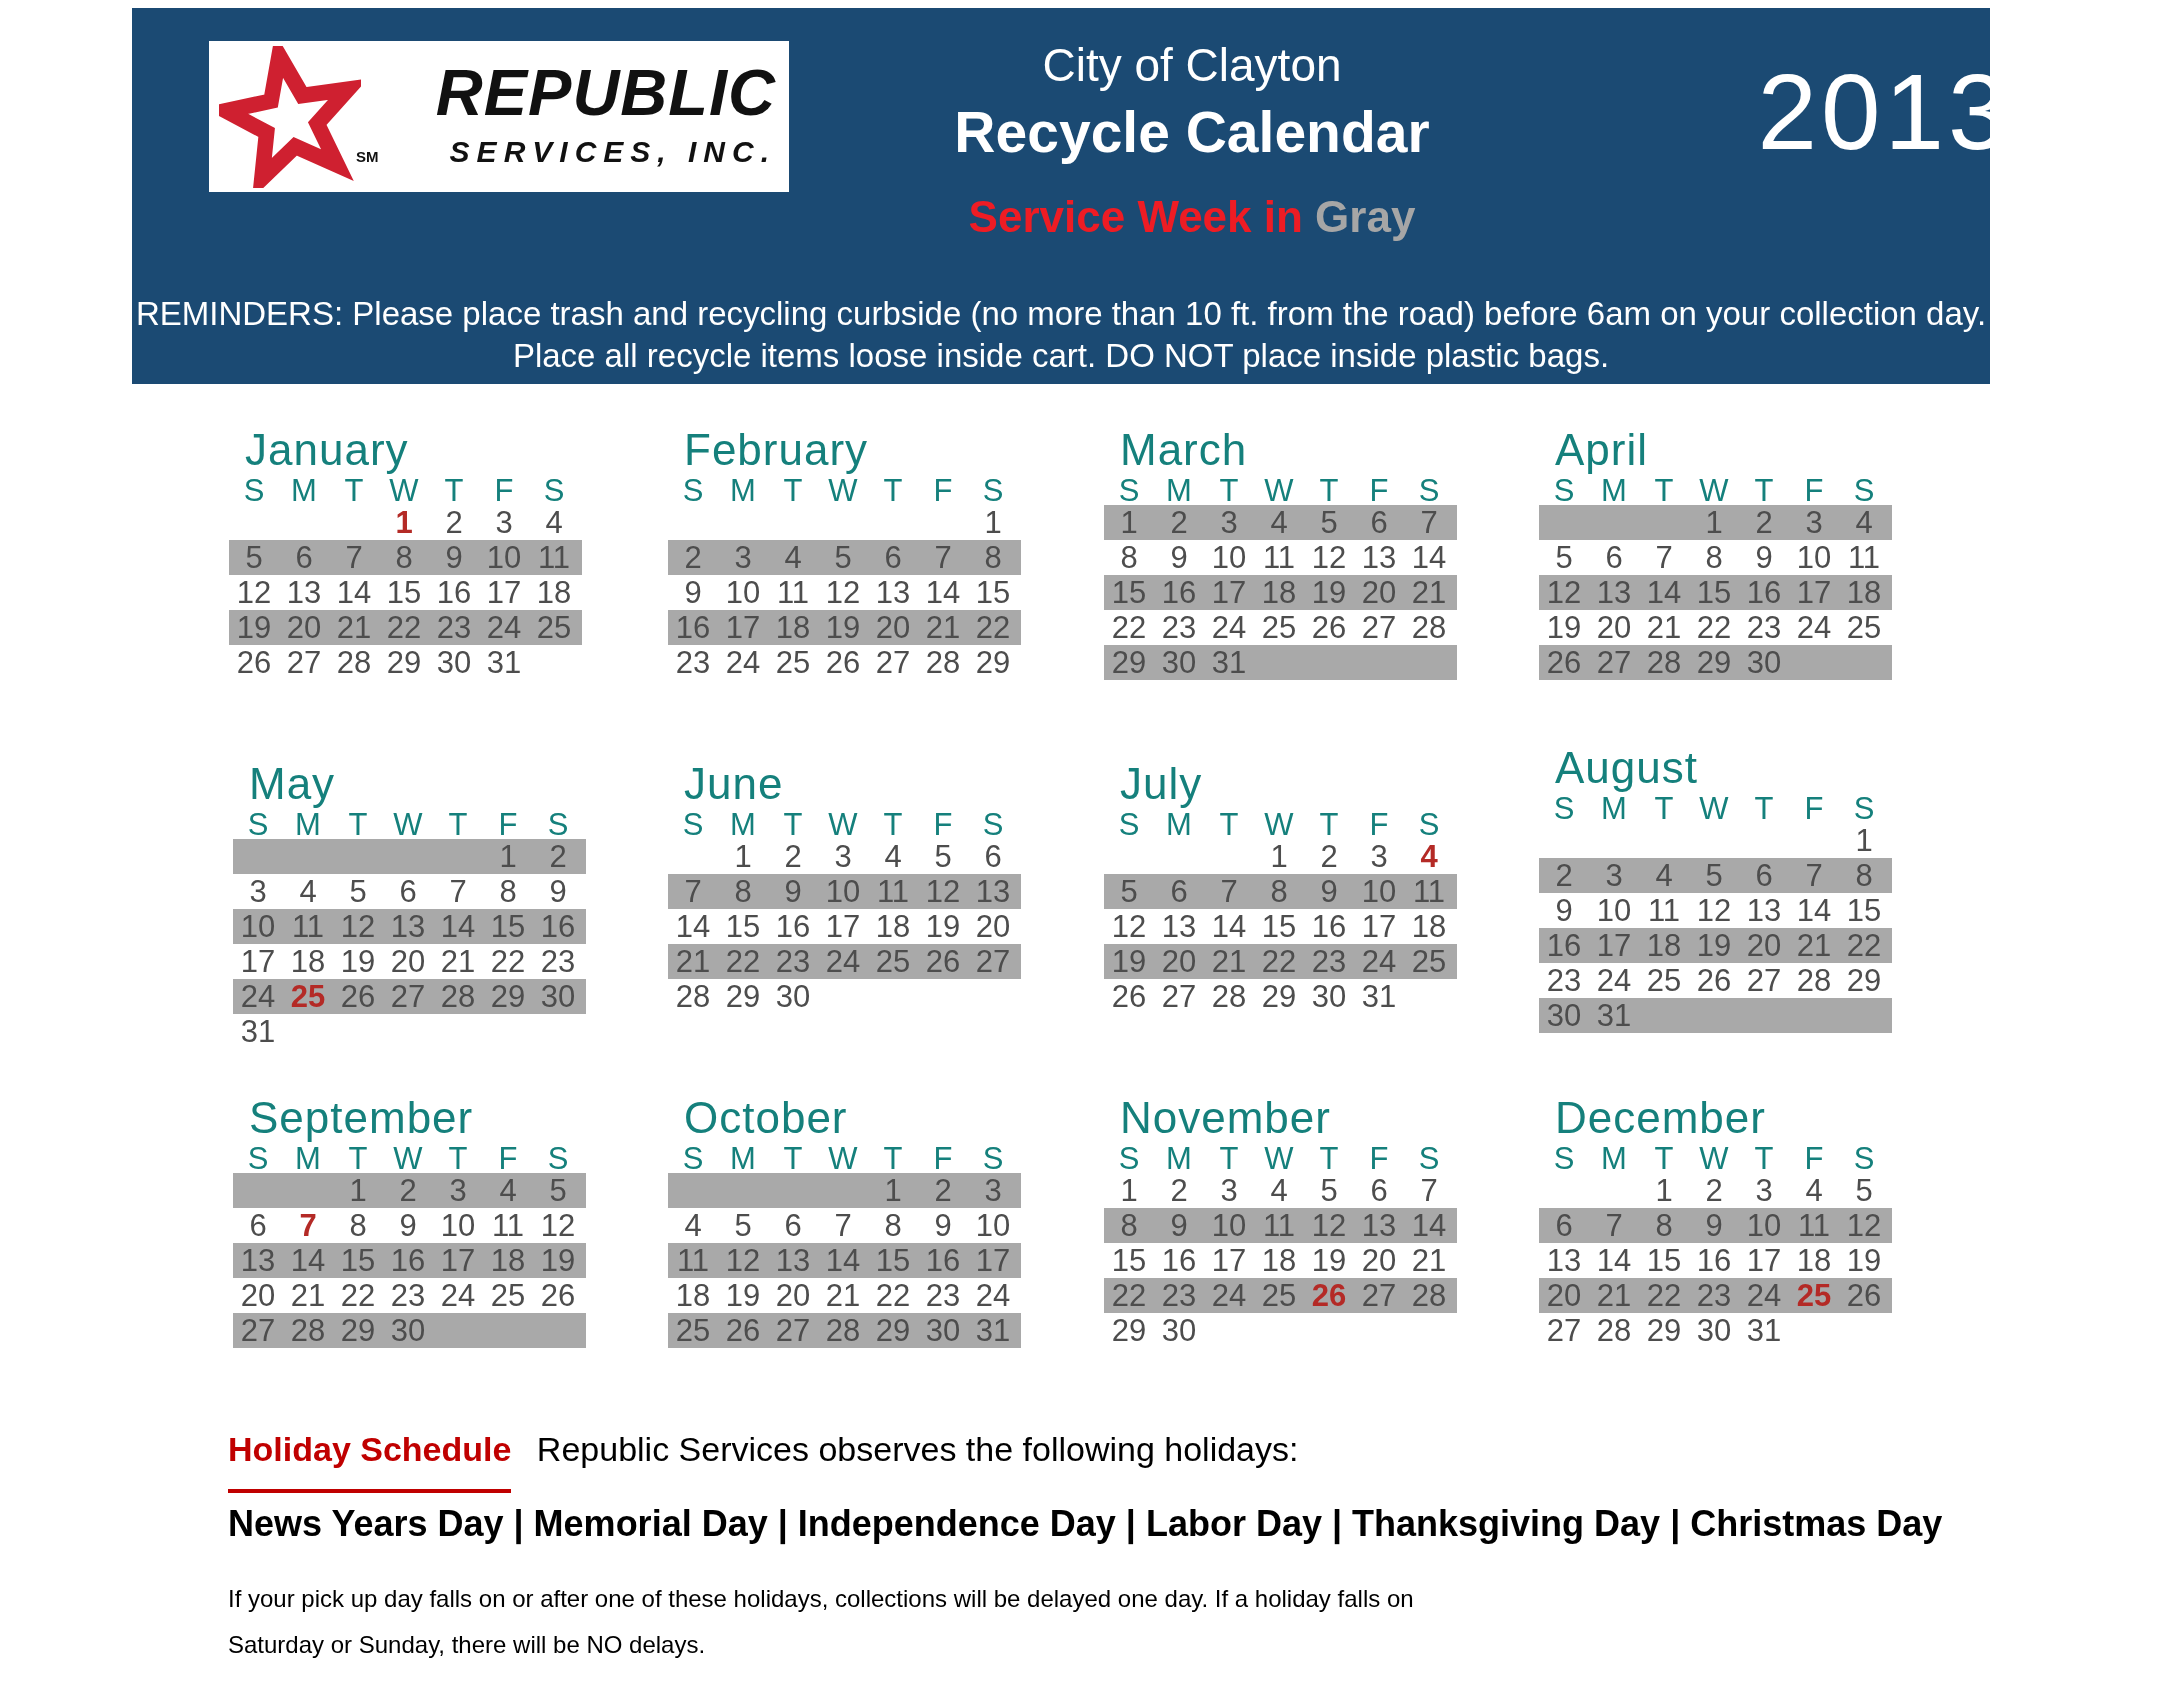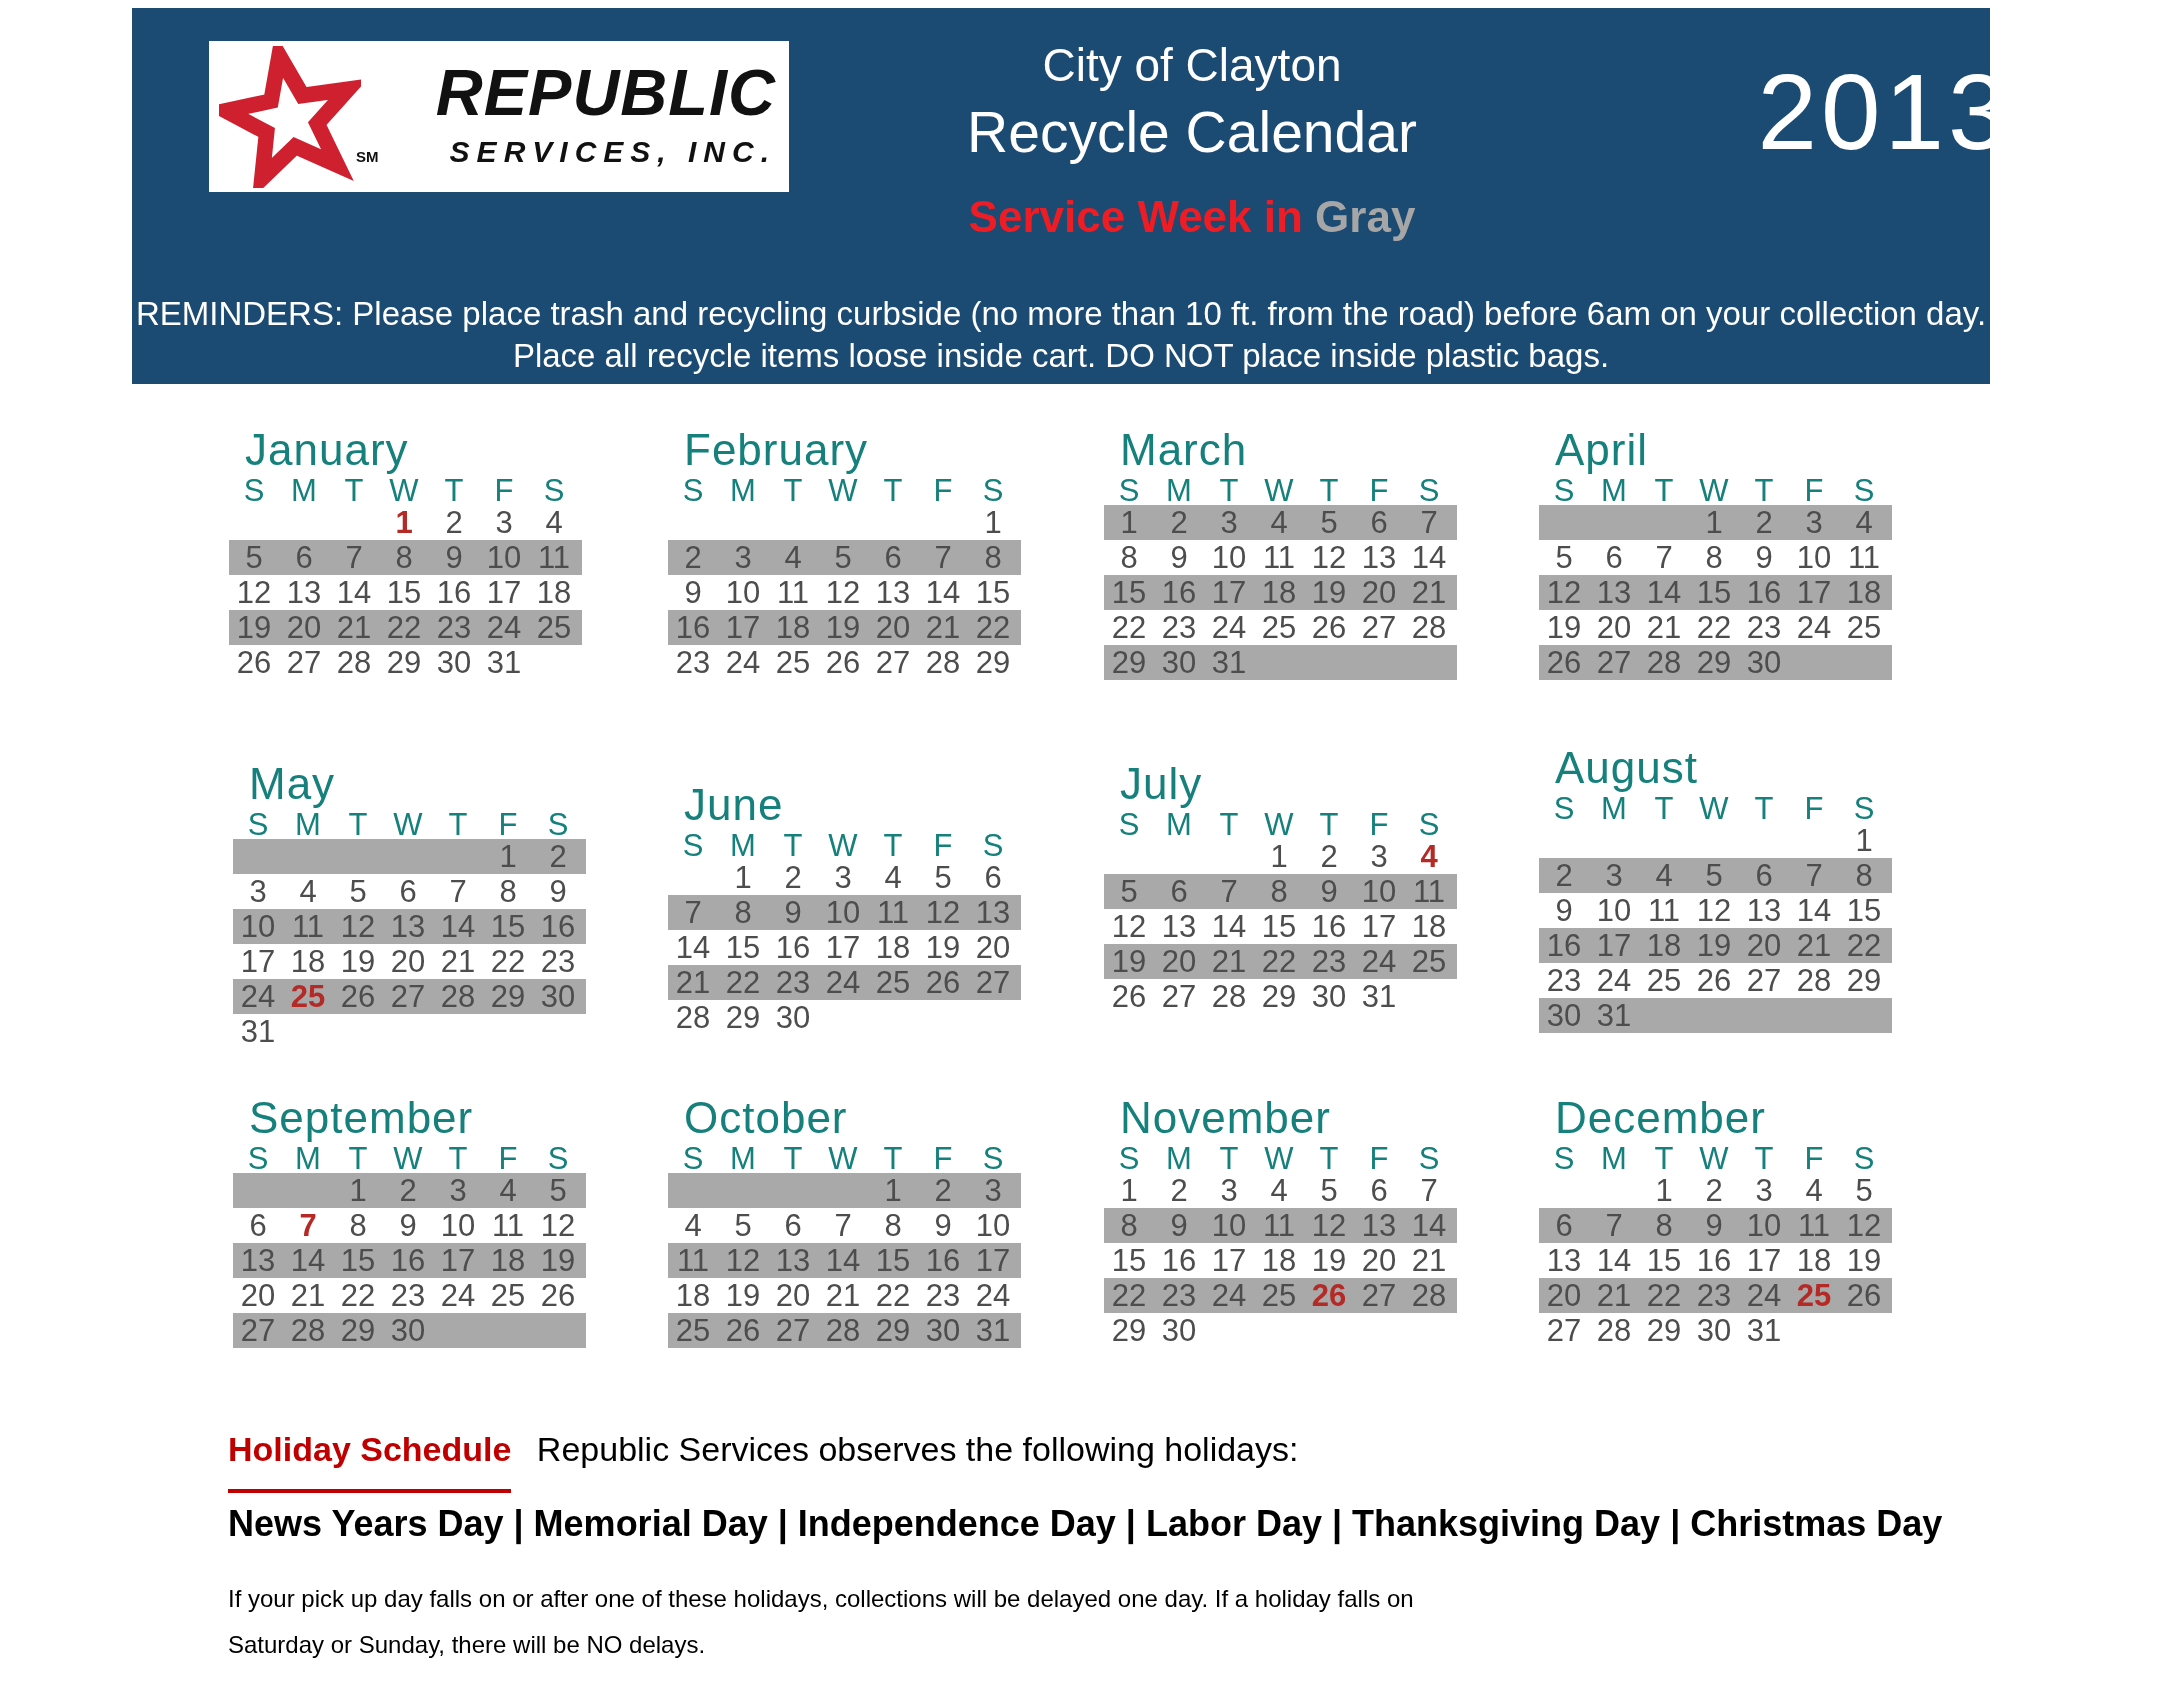--- a/index.html
+++ b/index.html
@@ -14,21 +14,21 @@
   
   .banner{position:absolute;left:132px;top:8px;width:1858px;height:376px;background:var(--navy);}
   .logo-box{position:absolute;left:77px;top:33px;width:580px;height:151px;background:#ffffff;}
   .logo-star{position:absolute;left:10px;top:5px;width:142px;height:142px;}
   .logo-sm{position:absolute;left:147px;top:107px;font-size:15px;font-weight:bold;color:var(--ink);}
   .logo-text{position:absolute;left:166px;top:10px;width:401px;text-align:right;color:var(--ink);}
   .logo-brand{font-size:65px;font-weight:bold;font-style:italic;letter-spacing:1px;line-height:83px;white-space:nowrap;}
   .logo-sub{font-size:30px;font-weight:bold;font-style:italic;letter-spacing:7px;line-height:36px;white-space:nowrap;}
   .hdr-center{position:absolute;left:1060px;top:0;width:0;text-align:center;color:#ffffff;}
   .city{position:absolute;left:-495px;top:30px;width:990px;font-size:46px;font-weight:300;}
-  .rtitle{position:absolute;left:-495px;top:91px;width:990px;font-size:57px;font-weight:normal;}
+  .rtitle{position:absolute;left:-495px;top:91px;width:990px;font-size:57px;font-weight:bold;}
   .sweek{position:absolute;left:-495px;top:184px;width:990px;font-size:44px;font-weight:bold;}
   .sweek .red{color:var(--brightred);}
   .sweek .gray{color:var(--wordgray);}
   .year{position:absolute;left:1485px;top:42px;width:535px;text-align:center;font-size:107px;font-weight:300;color:#ffffff;letter-spacing:4px;}
   .reminders{position:absolute;left:0;top:269px;width:1858px;text-align:center;color:#ffffff;font-weight:300;font-size:33px;line-height:42px;margin-top:16px;}
 
   
   .cal{position:absolute;left:0;top:0;width:2178px;height:1683px;}
   .month{position:absolute;width:353px;}
   .mtitle{font-size:44px;font-weight:300;color:var(--teal);line-height:51px;padding-left:16px;letter-spacing:1px;}
@@ -121,21 +121,21 @@
     <div class="month" style="left: 233px; top: 758px;">
       <div class="mtitle">May</div>
       <div class="dowrow"><span class="dow">S</span><span class="dow">M</span><span class="dow">T</span><span class="dow">W</span><span class="dow">T</span><span class="dow">F</span><span class="dow">S</span></div>
       <div class="week gray"><span class="c"></span><span class="c"></span><span class="c"></span><span class="c"></span><span class="c"></span><span class="c">1</span><span class="c">2</span></div>
       <div class="week"><span class="c">3</span><span class="c">4</span><span class="c">5</span><span class="c">6</span><span class="c">7</span><span class="c">8</span><span class="c">9</span></div>
       <div class="week gray"><span class="c">10</span><span class="c">11</span><span class="c">12</span><span class="c">13</span><span class="c">14</span><span class="c">15</span><span class="c">16</span></div>
       <div class="week"><span class="c">17</span><span class="c">18</span><span class="c">19</span><span class="c">20</span><span class="c">21</span><span class="c">22</span><span class="c">23</span></div>
       <div class="week gray"><span class="c">24</span><span class="c red">25</span><span class="c">26</span><span class="c">27</span><span class="c">28</span><span class="c">29</span><span class="c">30</span></div>
       <div class="week"><span class="c">31</span><span class="c"></span><span class="c"></span><span class="c"></span><span class="c"></span><span class="c"></span><span class="c"></span></div>
     </div>
-    <div class="month" style="left: 668px; top: 758px; margin-top: 21px;">
+    <div class="month" style="left: 668px; top: 758px;">
       <div class="mtitle">June</div>
       <div class="dowrow"><span class="dow">S</span><span class="dow">M</span><span class="dow">T</span><span class="dow">W</span><span class="dow">T</span><span class="dow">F</span><span class="dow">S</span></div>
       <div class="week"><span class="c"></span><span class="c">1</span><span class="c">2</span><span class="c">3</span><span class="c">4</span><span class="c">5</span><span class="c">6</span></div>
       <div class="week gray"><span class="c">7</span><span class="c">8</span><span class="c">9</span><span class="c">10</span><span class="c">11</span><span class="c">12</span><span class="c">13</span></div>
       <div class="week"><span class="c">14</span><span class="c">15</span><span class="c">16</span><span class="c">17</span><span class="c">18</span><span class="c">19</span><span class="c">20</span></div>
       <div class="week gray"><span class="c">21</span><span class="c">22</span><span class="c">23</span><span class="c">24</span><span class="c">25</span><span class="c">26</span><span class="c">27</span></div>
       <div class="week"><span class="c">28</span><span class="c">29</span><span class="c">30</span><span class="c"></span><span class="c"></span><span class="c"></span><span class="c"></span></div>
     </div>
     <div class="month" style="left: 1104px; top: 758px;">
       <div class="mtitle">July</div>

